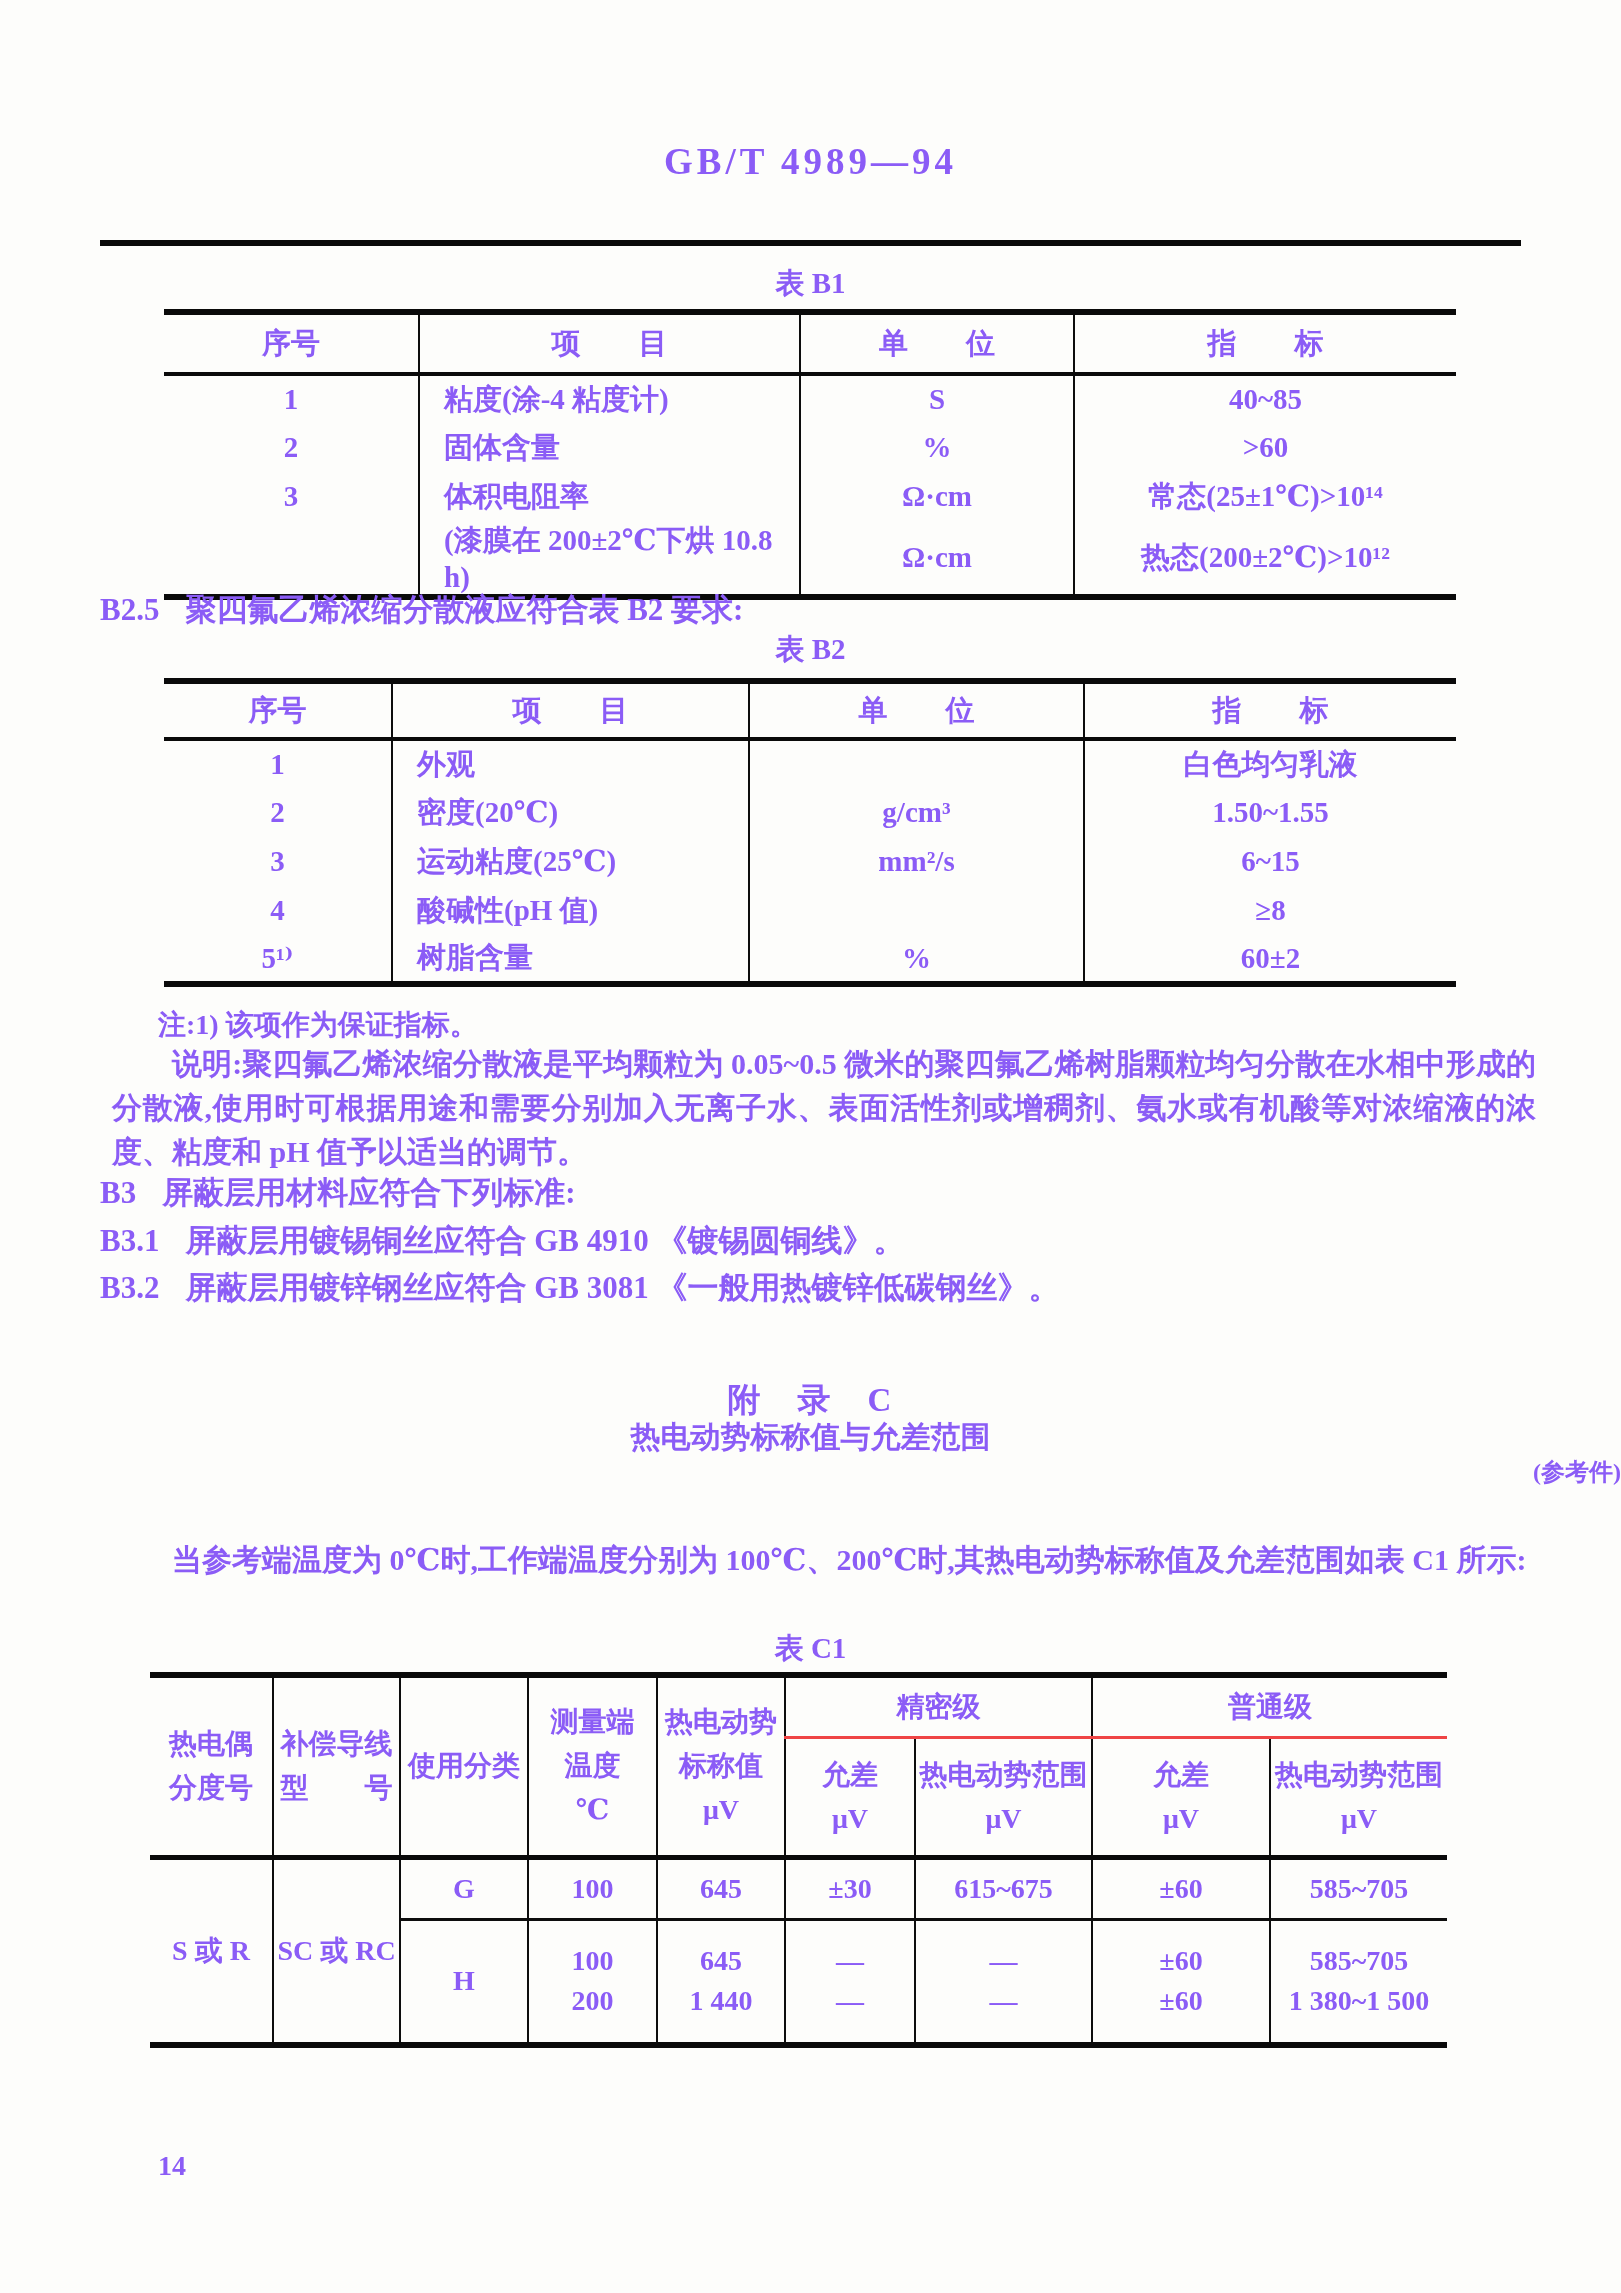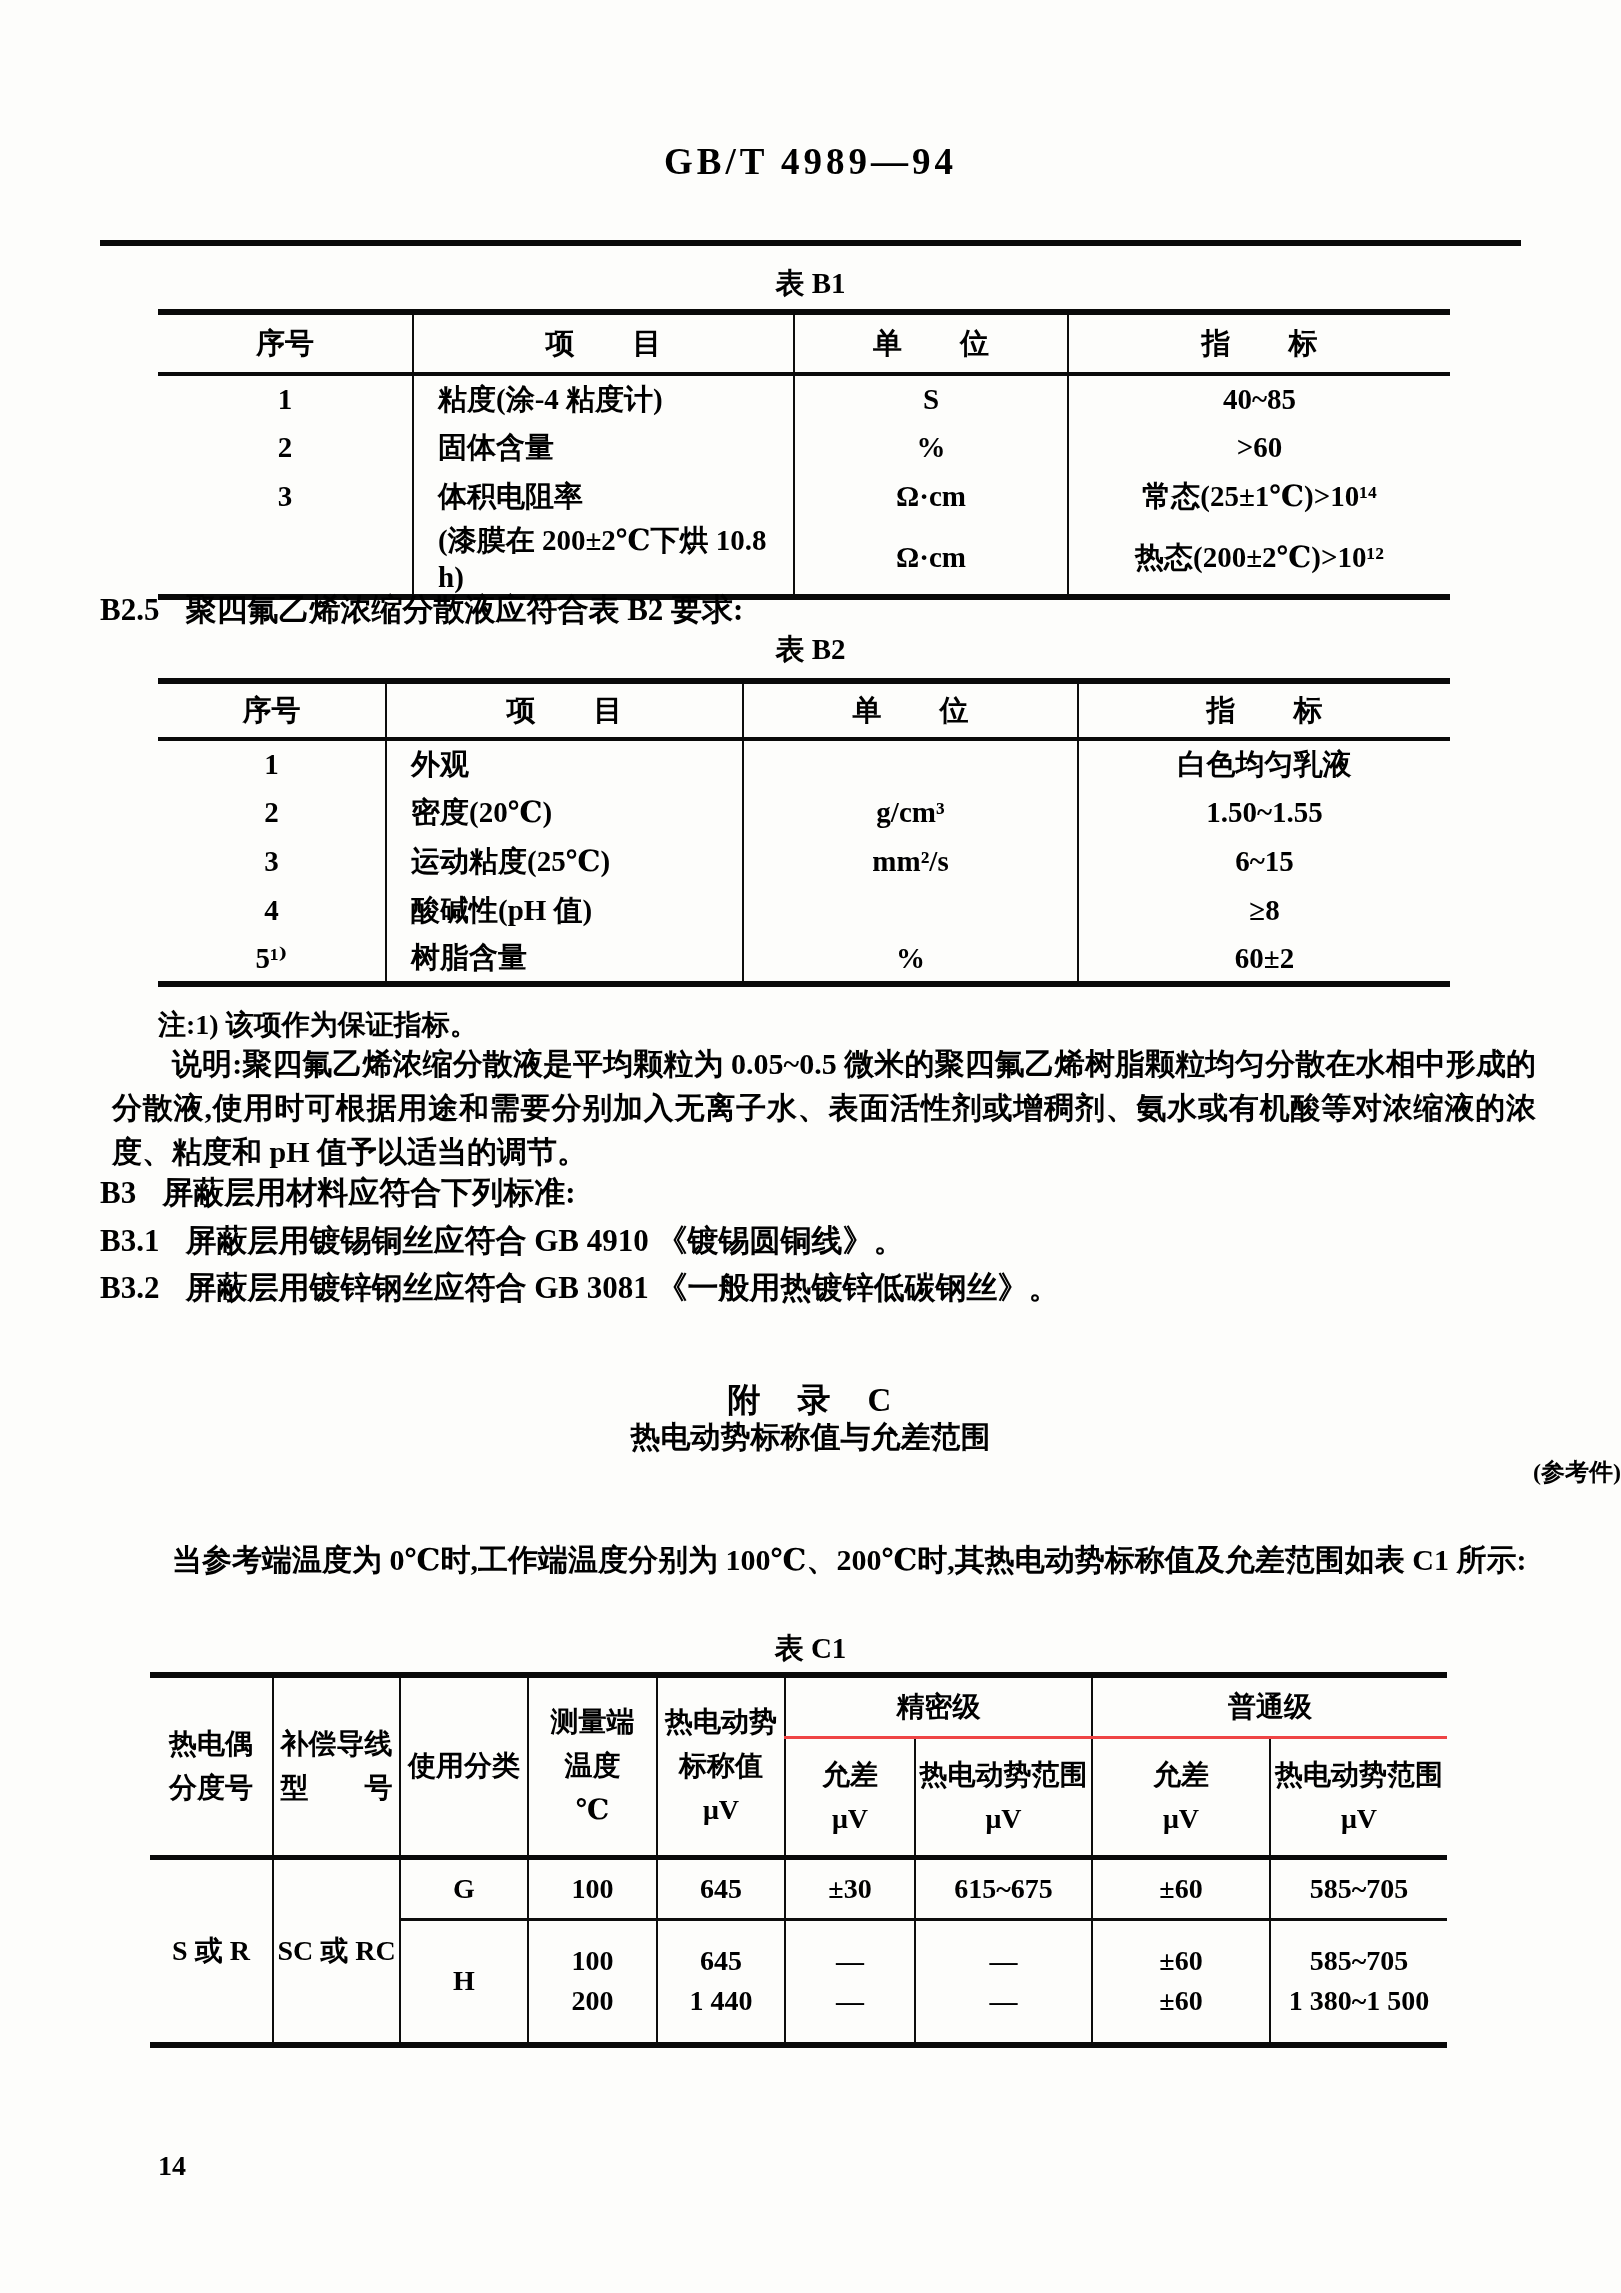--- a/index.html
+++ b/index.html
@@ -2,21 +2,21 @@
 <html><head>
 <meta charset="utf-8">
 <style>
   html,body{margin:0;padding:0;background:#e8e8e6;}
   .page{
     position:relative;
     width:1621px;height:2293px;
     margin:0 auto;
     background:#fdfdfb;
     font-family:"Liberation Serif","DejaVu Serif",serif;
-    color:#000000;
+    color:#8b5cf6;
     font-weight:bold;
     overflow:hidden;
   }
   .abs{position:absolute;}
   .doc-code{
     left:0;right:0;top:140px;
     text-align:center;
     font-size:37px;
     letter-spacing:4px;
   }
@@ -29,21 +29,21 @@
     text-align:center;
     font-size:29px;
   }
   .cap-b1{top:264px;}
   .cap-b2{top:630px;}
   .cap-c1{top:1629px;}
 
   
   table{border-collapse:collapse;table-layout:fixed;}
   .gbt{
-    left:158px;width:1292px;
+    left:164px;width:1292px;
     border-top:6px solid #0a0a0a;
     border-bottom:6px solid #0a0a0a;
     font-size:29px;
   }
   .gbt th,.gbt td{
     padding:0;text-align:center;vertical-align:middle;
     border-left:2px solid #0d0d0d;
   }
   .gbt .nol{border-left:none;}
   .gbt thead th{border-bottom:4px solid #0a0a0a;}

